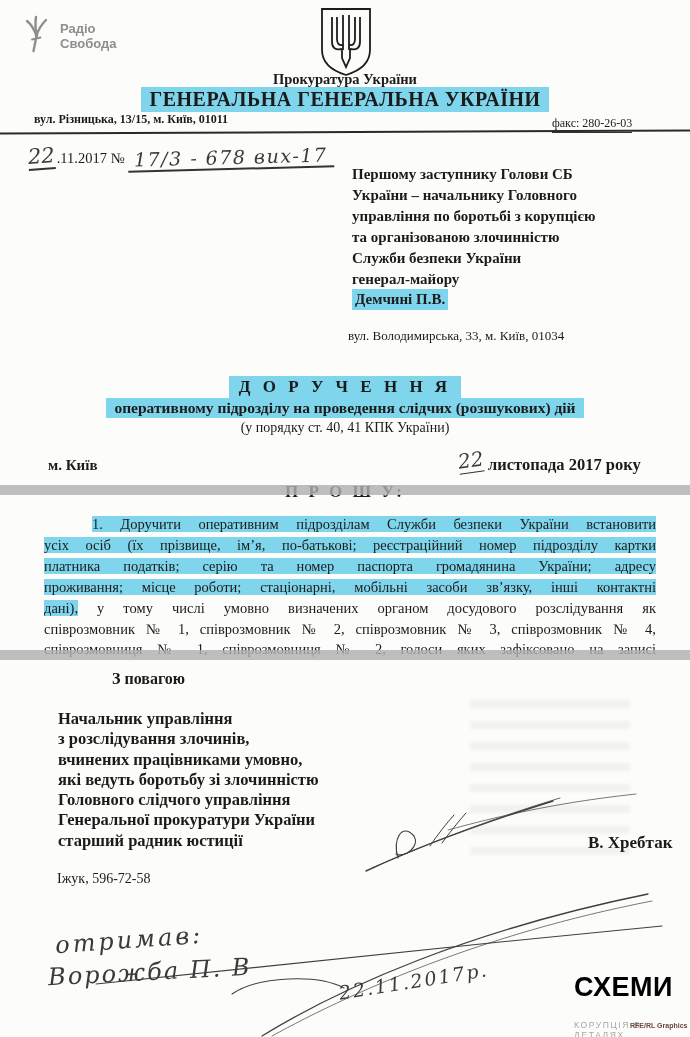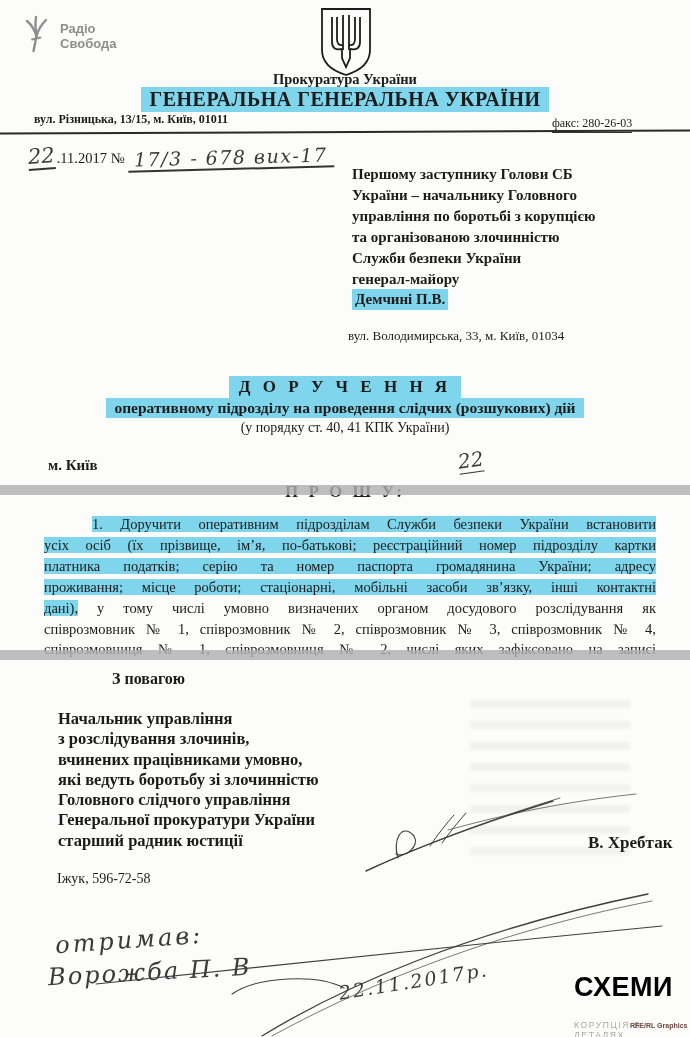--- a/index.html
+++ b/index.html
@@ -136,32 +136,33 @@
   <div class="abs doc-title-wrap">
     <span class="doc-title">Д О Р У Ч Е Н Н Я</span>
   </div>
   <div class="abs doc-sub-wrap">
     <span class="doc-sub">оперативному підрозділу на проведення слідчих (розшукових) дій</span>
   </div>
   <div class="abs doc-legal">(у порядку ст. 40, 41 КПК України)</div>
 
   <div class="abs city">м. Київ</div>
   <div class="abs hand date-day">22</div>
+  <div class="abs date-text">листопада 2017 року</div>
 
   <div class="abs request-heading">П Р О Ш У:</div>
   <div class="abs band band1"></div>
 
   <div class="abs para">
     <div class="pline indent"><span class="hl">1. Доручити оперативним підрозділам Служби безпеки України встановити</span><span></span></div>
     <div class="pline"><span class="hl">усіх осіб (їх прізвище, ім’я, по-батькові; реєстраційний номер підрозділу картки</span><span></span></div>
     <div class="pline"><span class="hl">платника податків; серію та номер паспорта громадянина України; адресу</span><span></span></div>
     <div class="pline"><span class="hl">проживання; місце роботи; стаціонарні, мобільні засоби зв’язку, інші контактні</span><span></span></div>
     <div class="pline"><span class="hl">дані),</span><span> у тому числі умовно визначених органом досудового розслідування як</span></div>
     <div class="pline"><span class="hl"></span><span>співрозмовник № 1, співрозмовник № 2, співрозмовник № 3, співрозмовник № 4,</span></div>
-    <div class="pline"><span class="hl"></span><span>співрозмовниця № 1, співрозмовниця № 2, числі яких зафіксовано на записі</span></div>
+    <div class="pline"><span class="hl"></span><span>співрозмовниця № 1, співрозмовниця № 2, голоси яких зафіксовано на записі</span></div>
   </div>
   <div class="abs band band2"></div>
 
   <div class="abs salutation">З повагою</div>
   <div class="abs position">
     <div>Начальник управління</div>
     <div>з розслідування злочинів,</div>
     <div>вчинених працівниками умовно,</div>
     <div>які ведуть боротьбу зі злочинністю</div>
     <div>Головного слідчого управління</div>

